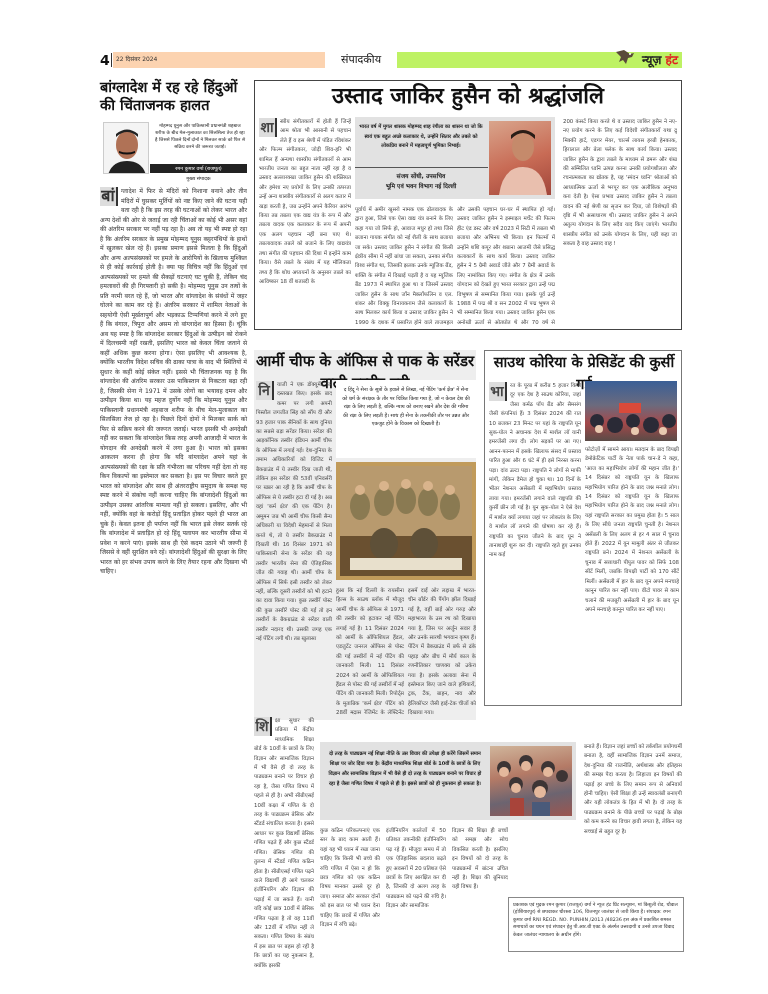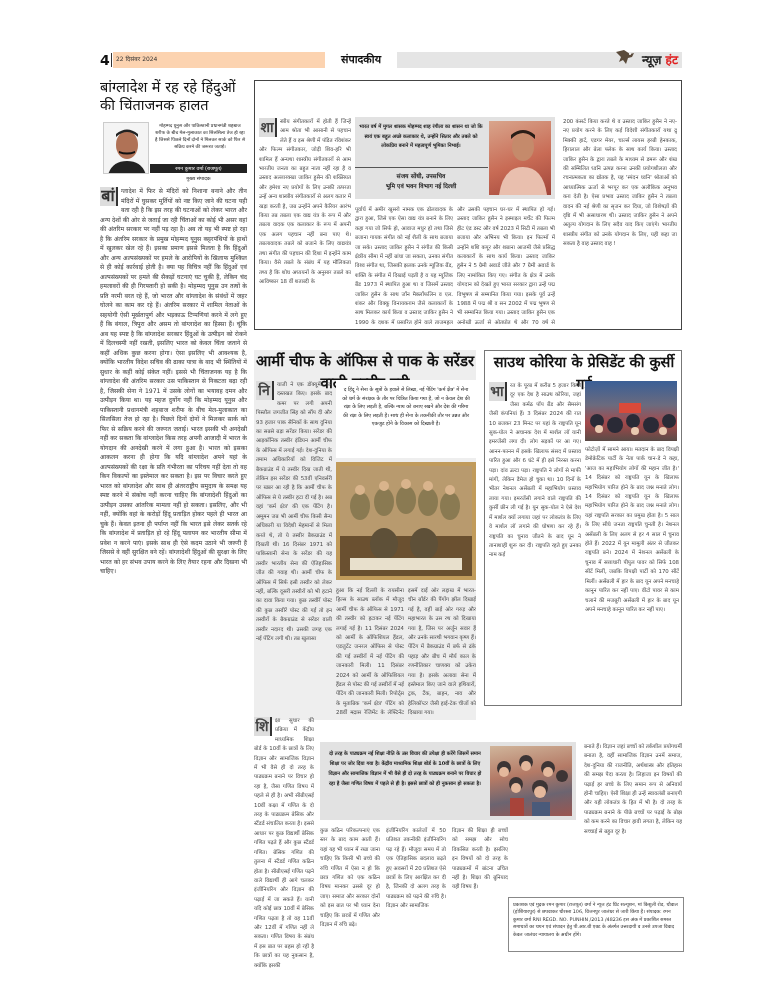--- a/index.html
+++ b/index.html
@@ -7,29 +7,29 @@
   body { font-family: "DejaVu Sans", sans-serif; color: #222; position: relative; }
 
   .page { position: absolute; left: 100px; top: 52px; width: 582px; height: 920px; }
 
   
   .masthead { position: absolute; left: 0; top: 0; width: 582px; height: 16px; }
   .mh-num { position: absolute; left: 0; top: 0; font-weight: bold; font-size: 14px; color: #111; line-height: 16px; }
   .mh-divider { position: absolute; left: 11px; top: 1px; width: 1px; height: 14px; background: #333; }
   .mh-bar-left { position: absolute; left: 13px; top: 0; width: 212px; height: 16px; background: #fcd3b0; }
   .mh-date { position: absolute; left: 16px; top: 3px; font-size: 6px; color: #333; }
-  .mh-section { position: absolute; left: 226px; top: 0; width: 70px; text-align: center; font-weight: bold; font-size: 11px; line-height: 16px; color: #111; }
-  .mh-bar-right { position: absolute; left: 297px; top: 0; width: 285px; height: 16px; background: #e5e5e5; }
+  .mh-section { position: absolute; left: 226px; top: 0; width: 70px; text-align: center; font-weight: normal; font-size: 11px; line-height: 16px; color: #111; }
+  .mh-bar-right { position: absolute; left: 297px; top: 0; width: 285px; height: 16px; background: #bef264; }
   .mh-logo { position: absolute; right: 4px; top: 0; font-weight: bold; font-size: 12px; line-height: 16px; }
   .mh-logo .a { color: #222; } .mh-logo .b { color: #e02020; }
   .mh-bird { position: absolute; right: 46px; top: -4px; width: 22px; height: 20px; }
 
   
   .left-col { position: absolute; left: 0; top: 26px; width: 147px; }
-  .lhead { font-weight: normal; font-size: 14.5px; line-height: 18px; color: #111; }
+  .lhead { font-weight: bold; font-size: 14.5px; line-height: 18px; color: #111; }
   .author-box { margin-top: 8px; position: relative; height: 62px; }
   .author-photo { position: absolute; left: 3px; top: 0; width: 46px; height: 52px; background: #fff; border: 1px solid #ccc; overflow: hidden; }
   .author-quote { position: absolute; left: 54px; top: 0; width: 92px; font-size: 4.6px; line-height: 7px; text-align: center; }
   .author-name { position: absolute; left: 50px; top: 42px; width: 97px; height: 9px; background: #222; color: #fff; font-size: 5px; line-height: 9px; text-align: center; }
   .author-role { position: absolute; left: 50px; top: 53px; width: 97px; font-size: 5px; text-align: center; }
   .body-text { font-size: 6.1px; line-height: 9.5px; text-align: justify; color: #333; }
   .dropcap { float: left; font-weight: bold; font-size: 16px; line-height: 18px; width: 18px; height: 19px; text-align: center; background: #ddd; margin: 1px 3px 0 0; border-right: 2px solid #333; }
 
   
   .tribute { position: absolute; left: 154px; top: 28px; width: 428px; height: 250px; border: 1.5px solid #444; }
@@ -98,20 +98,21 @@
       <div class="author-name">रमन कुमार वर्मा (राजपूत)</div>
       <div class="author-role">मुख्य संपादक</div>
     </div>
     <div class="body-text" style="margin-top:2px;">
       <span class="dropcap">बां</span>
       <span>ग्लादेश में फिर से मंदिरों को निशाना बनाने और तीन मंदिरों में घुसकर मूर्तियों को नष्ट किए जाने की घटना यही बता रही है कि इस तरह की घटनाओं को लेकर भारत और अन्य देशों की ओर से जताई जा रही चिंताओं का कोई भी असर वहां की अंतरिम सरकार पर नहीं पड़ रहा है। अब तो यह भी स्पष्ट हो रहा है कि अंतरिम सरकार के प्रमुख मोहम्मद यूनुस कट्टरपंथियों के हाथों में खुलकर खेल रहे हैं। इसका प्रमाण इससे मिलता है कि हिंदुओं और अन्य अल्पसंख्यकों पर हमले के आरोपियों के खिलाफ मुश्किल से ही कोई कार्रवाई होती है। क्या यह विचित्र नहीं कि हिंदुओं एवं अल्पसंख्यकों पर हमले की सैकड़ों घटनाएं घट चुकी हैं, लेकिन चंद हमलावरों की ही गिरफ्तारी हो सकी है। मोहम्मद यूनुस उन तत्वों के प्रति नरमी बरत रहे हैं, जो भारत और बांग्लादेश के संबंधों में जहर घोलने का काम कर रहे हैं। अंतरिम सरकार में शामिल नेताओं के सहयोगी ऐसी मूर्खतापूर्ण और भड़काऊ टिप्पणियां करने में लगे हुए हैं कि बंगाल, त्रिपुरा और असम तो बांग्लादेश का हिस्सा हैं। चूंकि अब यह स्पष्ट है कि बांग्लादेश सरकार हिंदुओं के उत्पीड़न को रोकने में दिलचस्पी नहीं रखती, इसलिए भारत को केवल चिंता जताने से कहीं अधिक कुछ करना होगा। ऐसा इसलिए भी आवश्यक है, क्योंकि भारतीय विदेश सचिव की ढाका यात्रा के बाद भी स्थितियों में सुधार के कहीं कोई संकेत नहीं। इससे भी चिंताजनक यह है कि बांग्लादेश की अंतरिम सरकार उस पाकिस्तान से निकटता बढ़ा रही है, जिसकी सेना ने 1971 में उसके लोगों का भयावह दमन और उत्पीड़न किया था। यह महज दुर्योग नहीं कि मोहम्मद यूनुस और पाकिस्तानी प्रधानमंत्री शहबाज शरीफ के बीच मेल-मुलाकात का सिलसिला तेज हो रहा है। पिछले दिनों दोनों ने मिलकर सार्क को फिर से सक्रिय करने की जरूरत जताई। भारत इसकी भी अनदेखी नहीं कर सकता कि बांग्लादेश किस तरह अपनी आजादी में भारत के योगदान की अनदेखी करने में लगा हुआ है। भारत को इसका आकलन करना ही होगा कि यदि बांग्लादेश अपने यहां के अल्पसंख्यकों की रक्षा के प्रति गंभीरता का परिचय नहीं देता तो वह किन विकल्पों का इस्तेमाल कर सकता है। इस पर विचार करते हुए भारत को बांग्लादेश और साथ ही अंतरराष्ट्रीय समुदाय के समक्ष यह स्पष्ट करने में संकोच नहीं करना चाहिए कि बांग्लादेशी हिंदुओं का उत्पीड़न उसका आंतरिक मामला नहीं हो सकता। इसलिए, और भी नहीं, क्योंकि वहां के करोड़ों हिंदू प्रताड़ित होकर पहले ही भारत आ चुके हैं। केवल इतना ही पर्याप्त नहीं कि भारत इसे लेकर सतर्क रहे कि बांग्लादेश में प्रताड़ित हो रहे हिंदू पलायन कर भारतीय सीमा में प्रवेश न करने पाएं। इसके साथ ही ऐसे कदम उठाने भी जरूरी हैं जिससे वे वहीं सुरक्षित बने रहें। बांग्लादेशी हिंदुओं की सुरक्षा के लिए भारत को हर संभव उपाय करने के लिए तैयार रहना और दिखना भी चाहिए।</span>
     </div>
   </div>
 
   <div class="tribute">
+    <div class="tribute-title">उस्ताद जाकिर हुसैन को श्रद्धांजलि</div>
     <div class="t-col" style="left:4px; top:36px; width:92px; height:210px; overflow:hidden;">
       <span class="dropcap" style="font-size:14px;">शा</span>
       <span>स्त्रीय संगीतकारों में होती हैं जिन्हें आम श्रोता भी आसानी से पहचान लेते हैं व इस श्रेणी में पंडित रविशंकर और फिल्म संगीतकार, जोड़ी शिव-हरि भी शामिल हैं अन्यथा शास्त्रीय संगीतकारों से आम भारतीय जनता का बहुत नाता नहीं रहा है व उस्ताद अल्लारक्खा जाकिर हुसैन की शख्सियत और हमेशा नए प्रयोगों के लिए उनकी तत्परता उन्हें अन्य शास्त्रीय संगीतकारों से अलग कतार में खड़ा करती है, जब उन्होंने अपने कैरियर आरंभ किया तब तबला एक वाद्य यंत्र के रूप में और तबला वादक एक कलाकार के रूप में अपनी एक अलग पहचान नहीं बना पाए थे। तबलावादक तबले को बजाने के लिए वाद्ययंत्र तथा संगीत की पहचान की दिशा में इन्होंने काम किया। वैसे तबले के संबंध में यह मौलिकता तथ्य है कि शोध अध्ययनों के अनुसार तबले का आविष्कार 18 वीं शताब्दी के</span>
     </div>
     <div class="t-quotebox">
       <div class="t-quote">भारत वर्ष में मुगल शासक मोहम्मद शाह रंगीला का शासन था जो कि स्वयं एक बहुत अच्छे कलाकार थे, उन्होंने सितार और तबले को लोकप्रिय बनाने में महत्वपूर्ण भूमिका निभाई।</div>
       <div class="t-quote-sep"></div>
       <div class="t-quote-name">
         <div>संजय सोंधी, उपसचिव</div>
         <div>भूमि एवं भवन विभाग नई दिल्ली</div>

